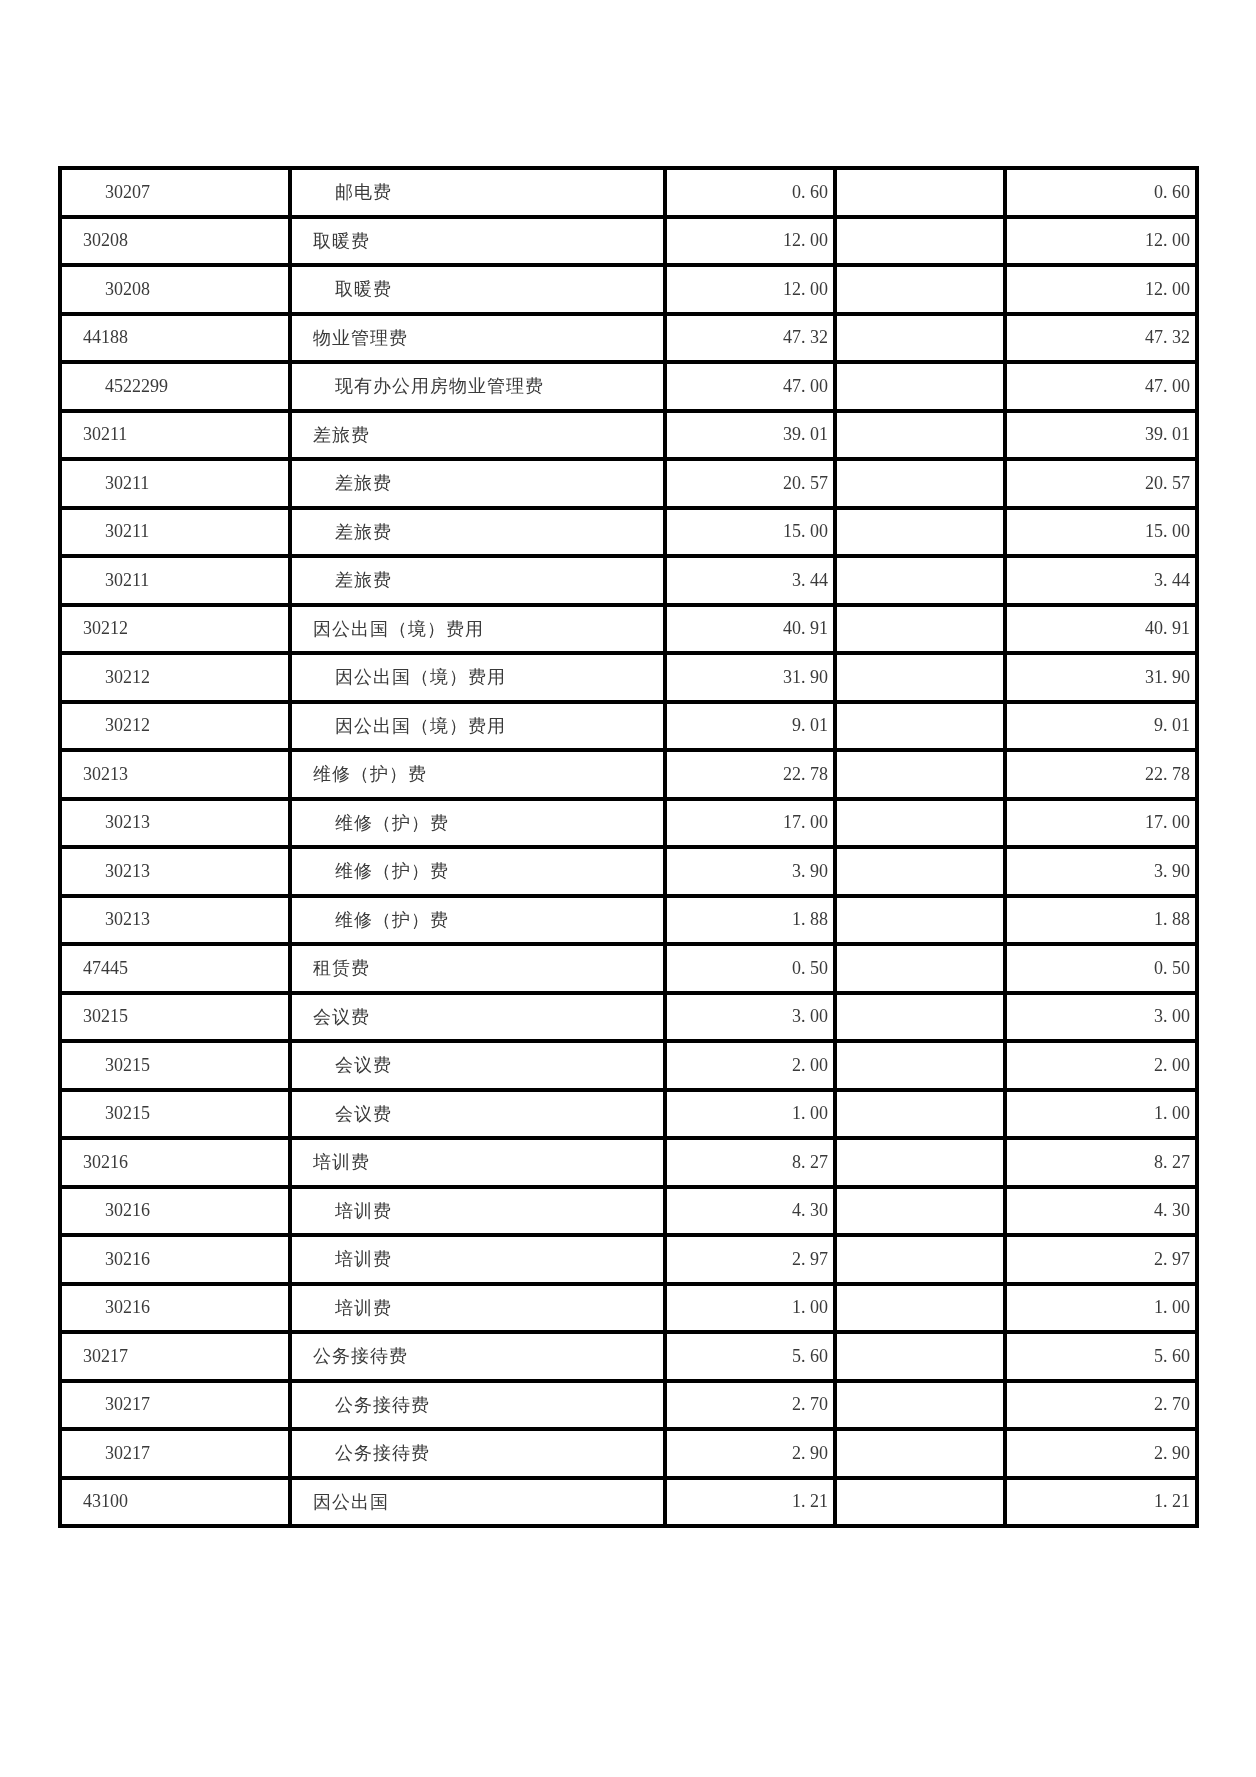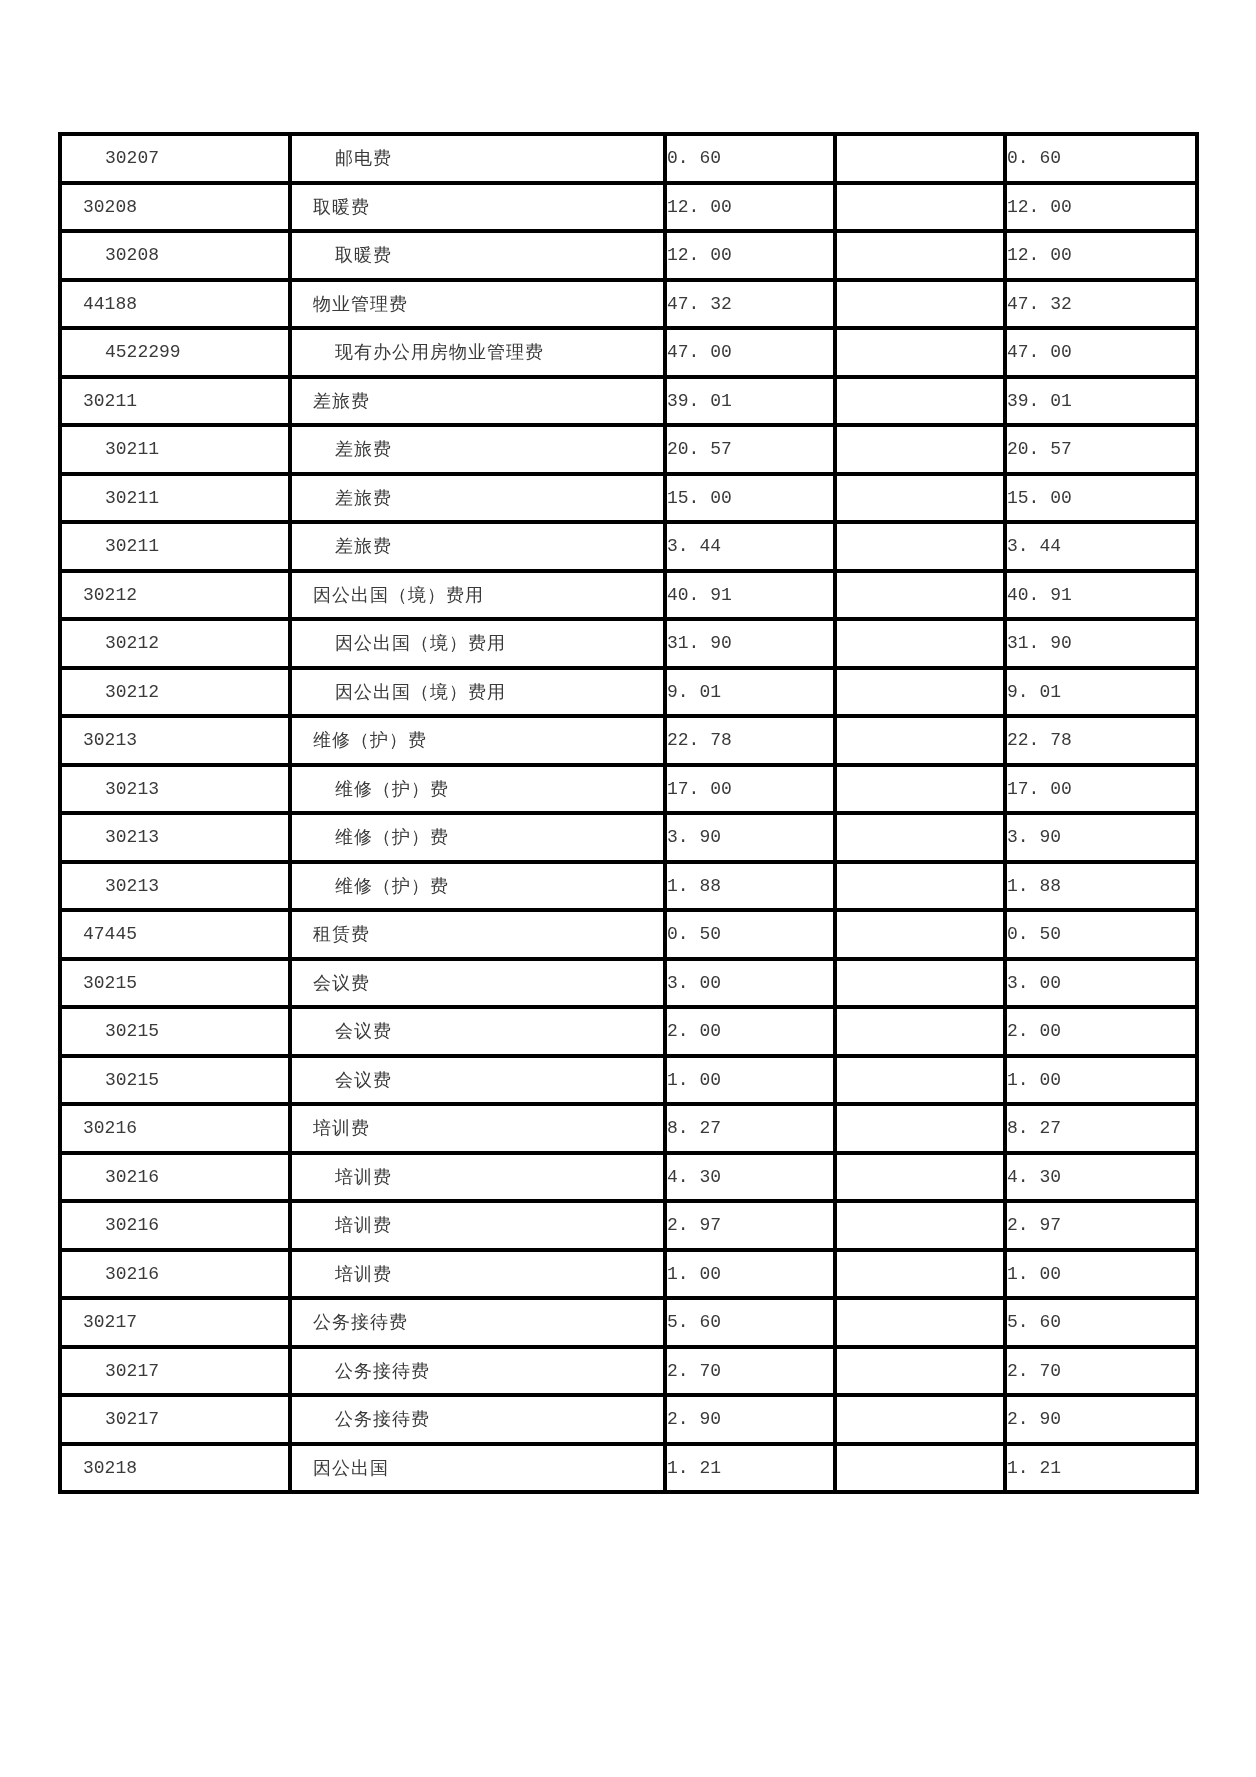--- a/index.html
+++ b/index.html
@@ -12,45 +12,44 @@
   .page {
     position: relative;
     width: 1256px;
     height: 1777px;
     background: #ffffff;
     overflow: hidden;
   }
   table.budget-table {
     position: absolute;
     left: 58px;
-    top: 132px;
+    top: 166px;
     width: 1137px;
     border-collapse: collapse;
     table-layout: fixed;
-    font-family: Liberation Mono, monospace;
   }
   table.budget-table td {
     border: 4px solid #000000;
     height: 48.5px;
     vertical-align: middle;
     font-size: 18px;
     color: #3a3a3a;
     white-space: nowrap;
     overflow: hidden;
   }
   td.code-cell, td.name-cell {
     text-align: left;
     padding-left: 21px;
   }
   tr.lvl1 td.code-cell, tr.lvl1 td.name-cell {
     padding-left: 43px;
   }
   td.name-cell { letter-spacing: 1px; }
   td.amount-cell {
-    text-align: left;
+    text-align: right;
     padding-right: 5px;
   }
   td.spacer-cell { }
 </style>
 </head>
 <body>
 
 <div class="page">
   <table class="budget-table">
     <colgroup>
@@ -244,21 +243,21 @@
     <td class="amount-cell">2. 70</td>
   </tr>
         <tr class="lvl1">
     <td class="code-cell">30217</td>
     <td class="name-cell">公务接待费</td>
     <td class="amount-cell">2. 90</td>
     <td class="spacer-cell"></td>
     <td class="amount-cell">2. 90</td>
   </tr>
         <tr>
-    <td class="code-cell">30218</td>
+    <td class="code-cell">43100</td>
     <td class="name-cell">因公出国</td>
     <td class="amount-cell">1. 21</td>
     <td class="spacer-cell"></td>
     <td class="amount-cell">1. 21</td>
   </tr>
       </tbody>
   </table>
 </div>
 
 </body></html>

